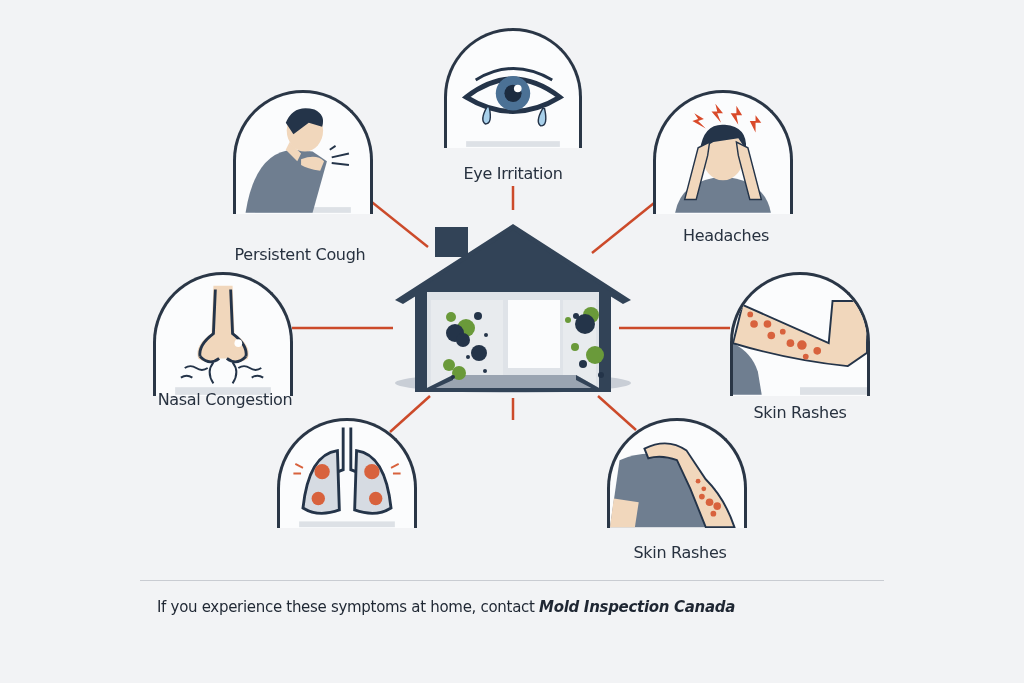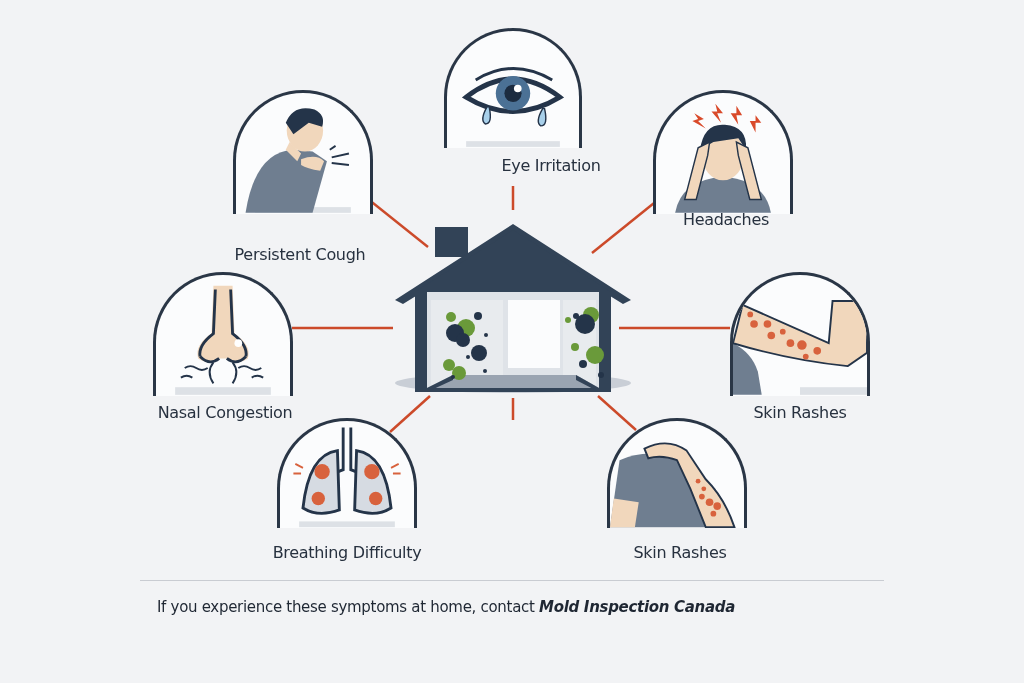--- a/index.html
+++ b/index.html
@@ -91,57 +91,57 @@
       <rect x="20" y="114" width="98" height="6" fill="#dde1e6"></rect>
       <path d="M20 68 Q69 30 118 68 Q69 98 20 68 Z" fill="#fbfcfd" stroke="#243449" stroke-width="5"></path>
       <path d="M30 50 Q69 26 110 50" fill="none" stroke="#243449" stroke-width="3"></path>
       <circle cx="69" cy="64" r="18" fill="#4b7195"></circle>
       <circle cx="69" cy="64" r="9" fill="#1c2c40"></circle>
       <circle cx="74" cy="59" r="4" fill="#ffffff"></circle>
       <path d="M42 78 Q34 92 40 96 Q48 96 44 78 Z" fill="#a8d0ea" stroke="#243449" stroke-width="1.5"></path>
       <path d="M100 80 Q92 94 98 98 Q106 98 102 80 Z" fill="#a8d0ea" stroke="#243449" stroke-width="1.5"></path>
     </svg>
   </div>
-  <div class="lbl" style="left:513px;top:156px;margin-left:38px;">Eye Irritation</div>
+  <div class="lbl" style="left:513px;top:164px;">Eye Irritation</div>
 
   <div class="circle" style="left:653px;top:90px;width:140px;height:124px;border-radius:70px 70px 0 0/70px 70px 0 0;border-bottom:none;">
     <svg viewBox="0 0 140 124">
       <path d="M20 124 Q26 90 70 86 Q114 90 120 124 Z" fill="#6f7e90"></path>
       <ellipse cx="70" cy="64" rx="22" ry="26" fill="#f1d7bc"></ellipse>
       <path d="M46 58 Q50 30 72 32 Q96 34 94 58 L86 46 L60 50 Z" fill="#243449"></path>
       <path d="M30 110 L44 56 L56 50 L54 64 L42 110 Z" fill="#f1d7bc" stroke="#243449" stroke-width="1.5"></path>
       <path d="M110 110 L96 56 L84 50 L86 64 L98 110 Z" fill="#f1d7bc" stroke="#243449" stroke-width="1.5"></path>
       <g fill="#d94a2a">
           <polygon points="40,20 50,26 44,28 52,36 38,28 44,26"></polygon>
           <polygon points="62,10 70,20 64,20 68,30 58,18 64,18"></polygon>
           <polygon points="84,12 90,22 84,22 86,32 78,20 84,20"></polygon>
           <polygon points="104,22 110,30 104,30 104,40 98,28 104,28"></polygon>
         </g>
     </svg>
   </div>
-  <div class="lbl" style="left:726px;top:210px;">Headaches</div>
+  <div class="lbl" style="left:726px;top:226px;">Headaches</div>
 
   <div class="circle" style="left:153px;top:272px;width:140px;height:124px;border-radius:70px 70px 0 0/70px 70px 0 0;border-bottom:none;">
     <svg viewBox="0 0 140 124">
       <rect x="20" y="116" width="100" height="8" fill="#dde1e6"></rect>
       <path d="M60 10 L58 60 Q40 72 44 86 Q56 94 66 86 L74 86 Q84 94 96 86 Q100 72 82 60 L80 10 Z" fill="#f1d7bc"></path>
       <path d="M62 14 L60 60 Q44 72 46 84 M78 14 L80 60 Q96 72 94 84" fill="none" stroke="#243449" stroke-width="3"></path>
       <path d="M46 84 Q56 94 66 86 M74 86 Q84 94 94 84" fill="none" stroke="#243449" stroke-width="3"></path>
       <circle cx="86" cy="70" r="4" fill="#ffffff"></circle>
       <g stroke="#243449" stroke-width="2" fill="none">
           <path d="M60 90 Q52 100 60 112"></path>
           <path d="M80 90 Q88 100 80 112"></path>
           <path d="M30 96 q6 -4 12 0 q6 4 12 0"></path>
           <path d="M86 96 q6 -4 12 0 q6 4 12 0"></path>
           <path d="M26 106 q6 -4 12 0"></path>
           <path d="M100 106 q6 -4 12 0"></path>
         </g>
     </svg>
   </div>
-  <div class="lbl" style="left:225px;top:403px;text-align:right;">Nasal Congestion</div>
+  <div class="lbl" style="left:225px;top:390px;text-align:right;">Nasal Congestion</div>
 
   <div class="circle" style="left:730px;top:272px;width:140px;height:124px;border-radius:70px 70px 0 0/70px 70px 0 0;border-bottom:none;">
     <svg viewBox="0 0 140 124">
       <rect x="70" y="116" width="70" height="8" fill="#dde1e6"></rect>
       <path d="M0 70 Q20 80 26 100 L30 124 L0 124 Z" fill="#6f7e90"></path>
       <path d="M10 30 L100 70 L104 26 L140 26 L140 80 L120 94 Q60 88 0 70 Z" fill="#f1d7bc" stroke="#243449" stroke-width="2"></path>
       <g fill="#d8623d">
           <circle cx="18" cy="40" r="3"></circle>
           <circle cx="22" cy="50" r="4"></circle>
           <circle cx="36" cy="50" r="4"></circle>
@@ -170,21 +170,20 @@
           <circle cx="100" cy="80" r="7"></circle>
         </g>
       <g stroke="#d8623d" stroke-width="2">
           <line x1="16" y1="44" x2="24" y2="48"></line>
           <line x1="14" y1="54" x2="22" y2="54"></line>
           <line x1="124" y1="44" x2="116" y2="48"></line>
           <line x1="126" y1="54" x2="118" y2="54"></line>
         </g>
     </svg>
   </div>
-  <div class="lbl" style="left:347px;top:543px;">Breathing Difficulty</div>
 
   <div class="circle" style="left:607px;top:418px;width:140px;height:110px;border-radius:70px 70px 0 0/70px 70px 0 0;border-bottom:none;">
     <svg viewBox="0 0 140 110">
       <path d="M0 110 L10 40 Q40 26 80 40 L110 70 L120 110 Z" fill="#6f7e90"></path>
       <path d="M4 80 L30 84 L26 110 L0 110 Z" fill="#f1d7bc"></path>
       <path d="M36 28 Q60 16 80 30 L100 60 Q120 80 130 110 L100 110 L84 70 L70 40 Q54 34 40 38 Z" fill="#f1d7bc" stroke="#243449" stroke-width="2"></path>
       <g fill="#d8623d">
           <circle cx="92" cy="62" r="2.5"></circle>
           <circle cx="98" cy="70" r="2.5"></circle>
           <circle cx="96" cy="78" r="3"></circle>

